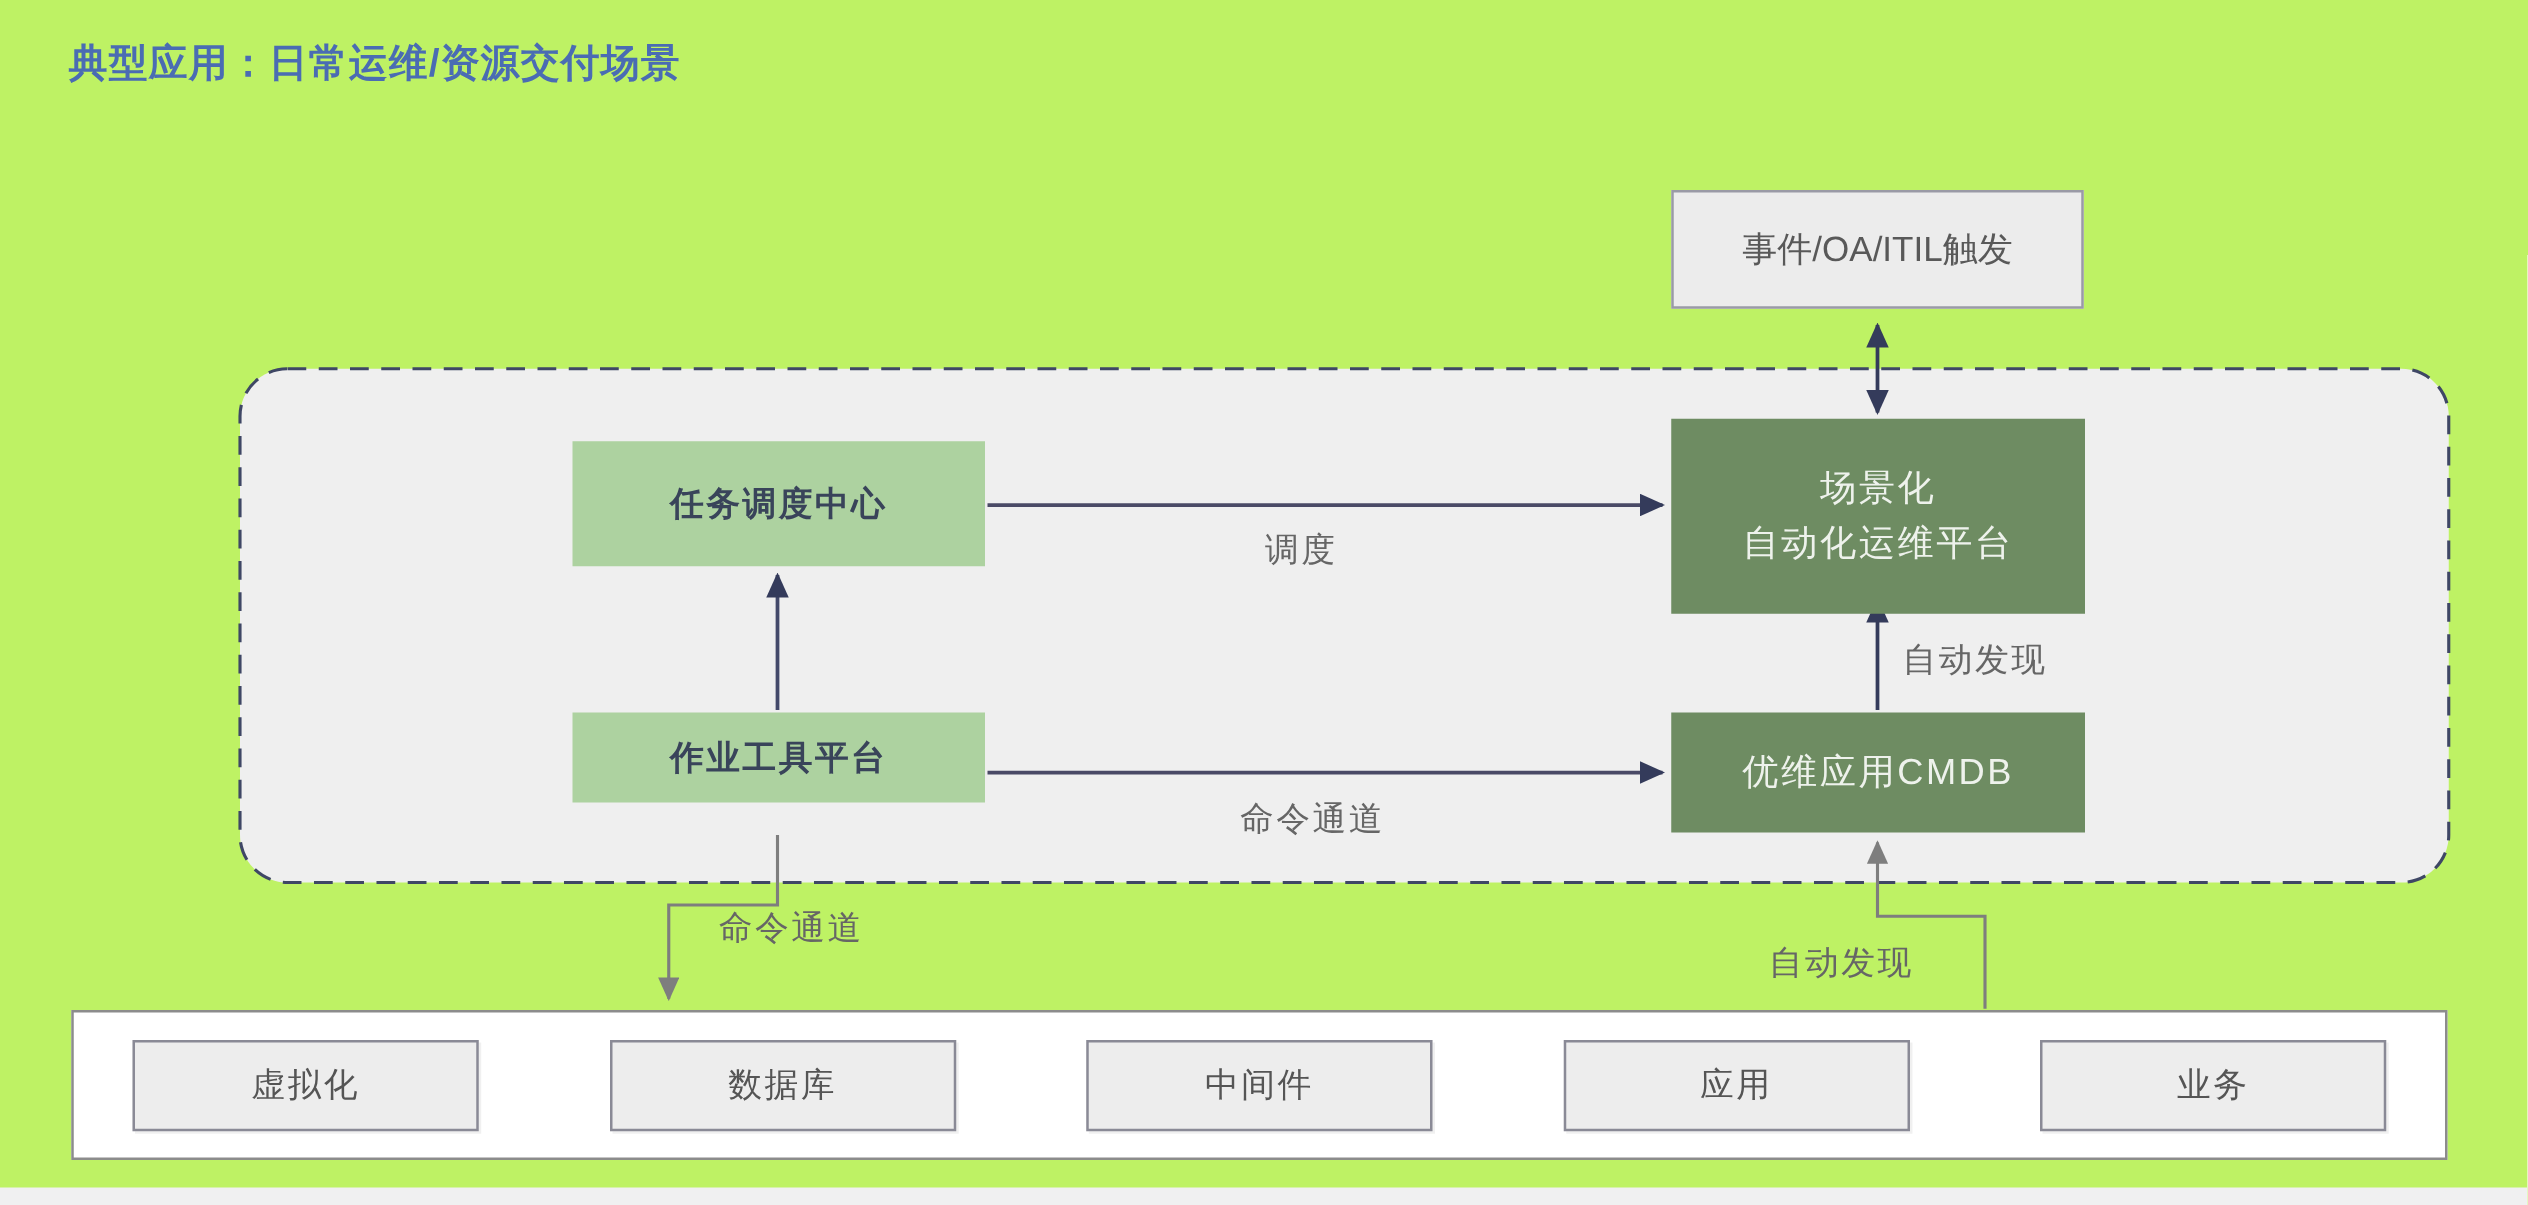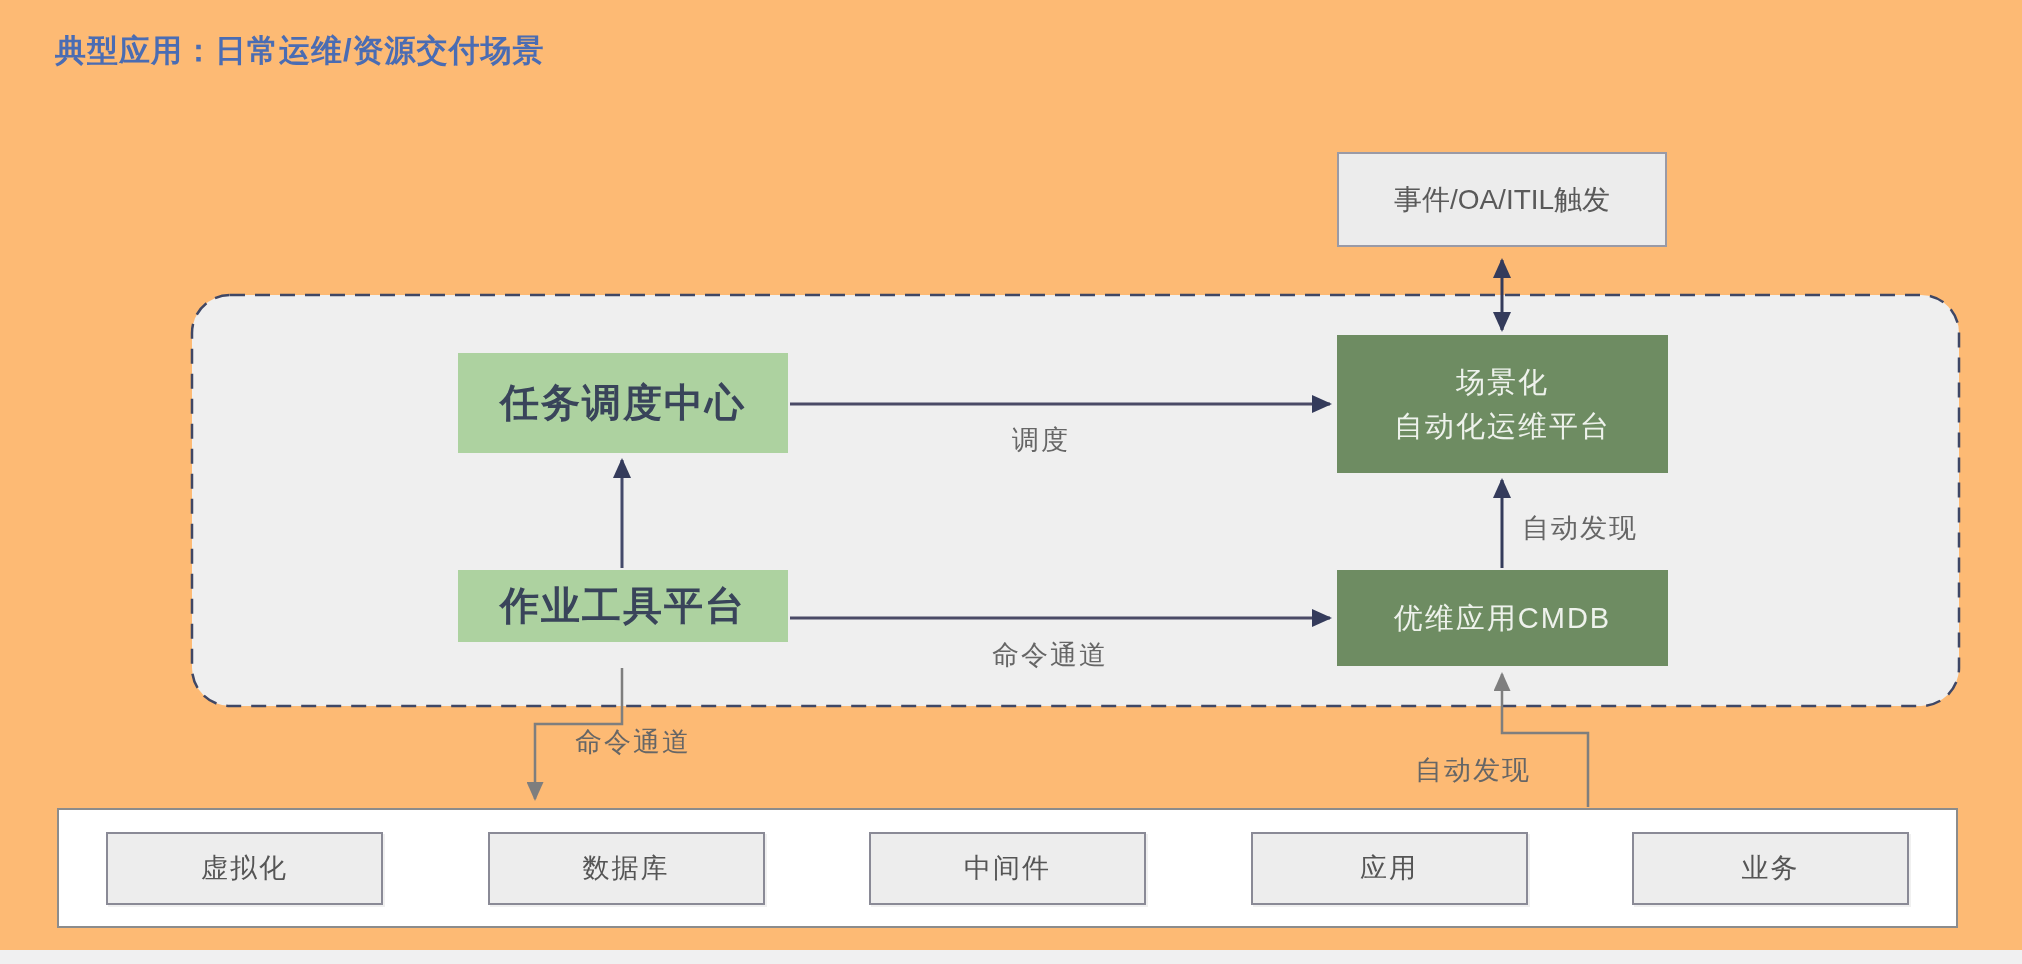--- a/index.html
+++ b/index.html
@@ -3,21 +3,21 @@
 <meta charset="utf-8">
 <style>
   * { margin: 0; padding: 0; box-sizing: border-box; }
   html, body { background: #ffffff; }
   body { font-family: "Liberation Sans", "DejaVu Sans", sans-serif; }
 
   .page {
     position: relative;
     width: 2022px;
     height: 964px;
-    background: #fdba74;
+    background: #bef264;
     overflow: hidden;
   }
 
   .page-title {
     position: absolute;
     left: 55px;
     top: 30px;
     font-size: 31px;
     font-weight: 600;
     letter-spacing: 1px;
@@ -46,36 +46,36 @@
     width: 330px; height: 95px;
     background: #ececec;
     border: 2px solid #9a9aa6;
     color: #595959;
     font-size: 28px;
   }
 
   .light-green {
     background: #add2a0;
     color: #39445a;
-    font-size: 39px;
+    font-size: 27px;
     font-weight: 600;
     letter-spacing: 2px;
   }
 
   .dark-green {
     background: #6e8c62;
     color: #eef2ec;
     font-size: 29px;
     letter-spacing: 2px;
     line-height: 44px;
   }
 
   .task-center   { left: 458px;  top: 353px; width: 330px; height: 100px; }
   .job-platform  { left: 458px;  top: 570px; width: 330px; height: 72px;  }
-  .scenario-box  { left: 1337px; top: 335px; width: 331px; height: 138px; }
+  .scenario-box  { left: 1337px; top: 335px; width: 331px; height: 156px; }
   .cmdb-box      { left: 1337px; top: 570px; width: 331px; height: 96px; text-align: right;  }
 
   .edge-label {
     position: absolute;
     font-size: 27px;
     color: #666666;
     letter-spacing: 2px;
     white-space: nowrap;
     z-index: 2;
   }

